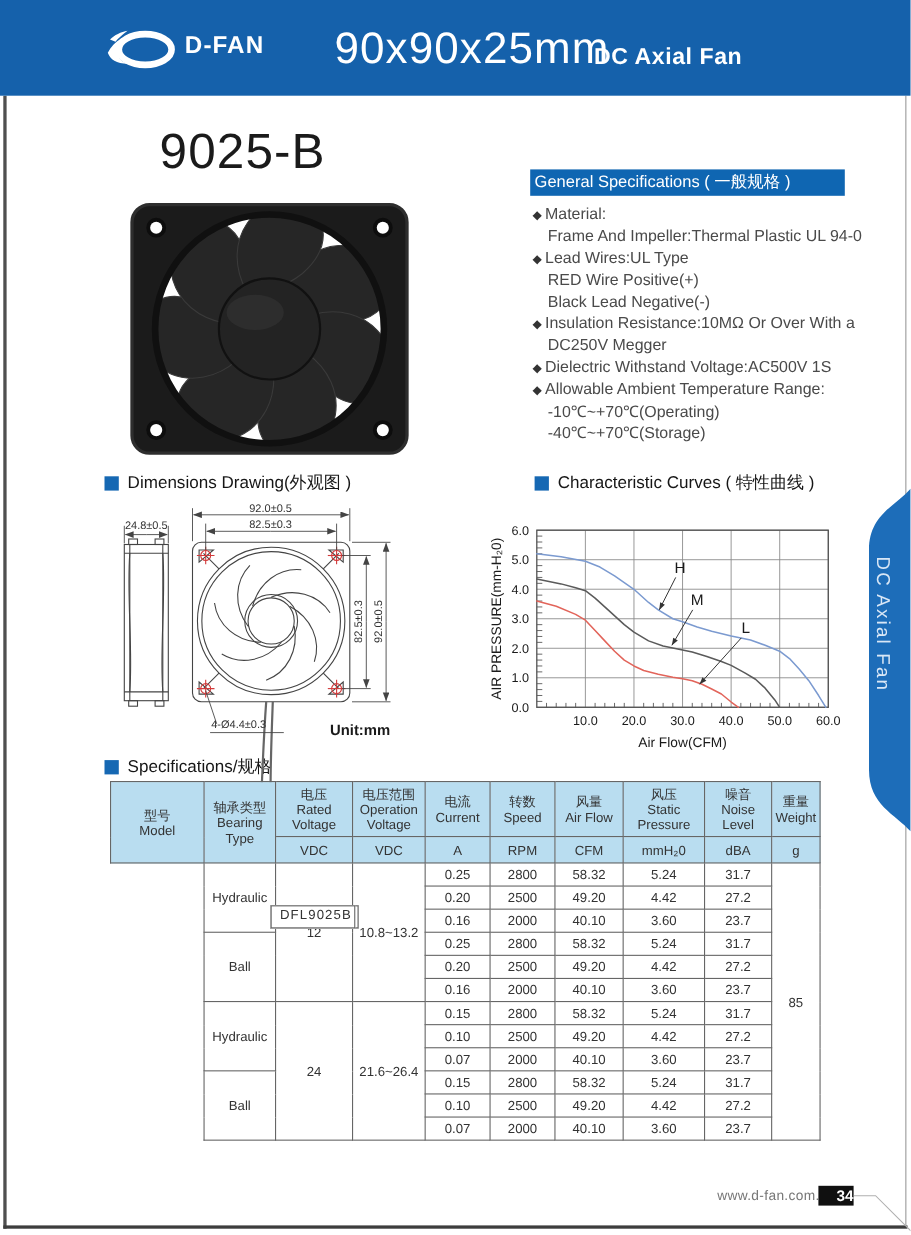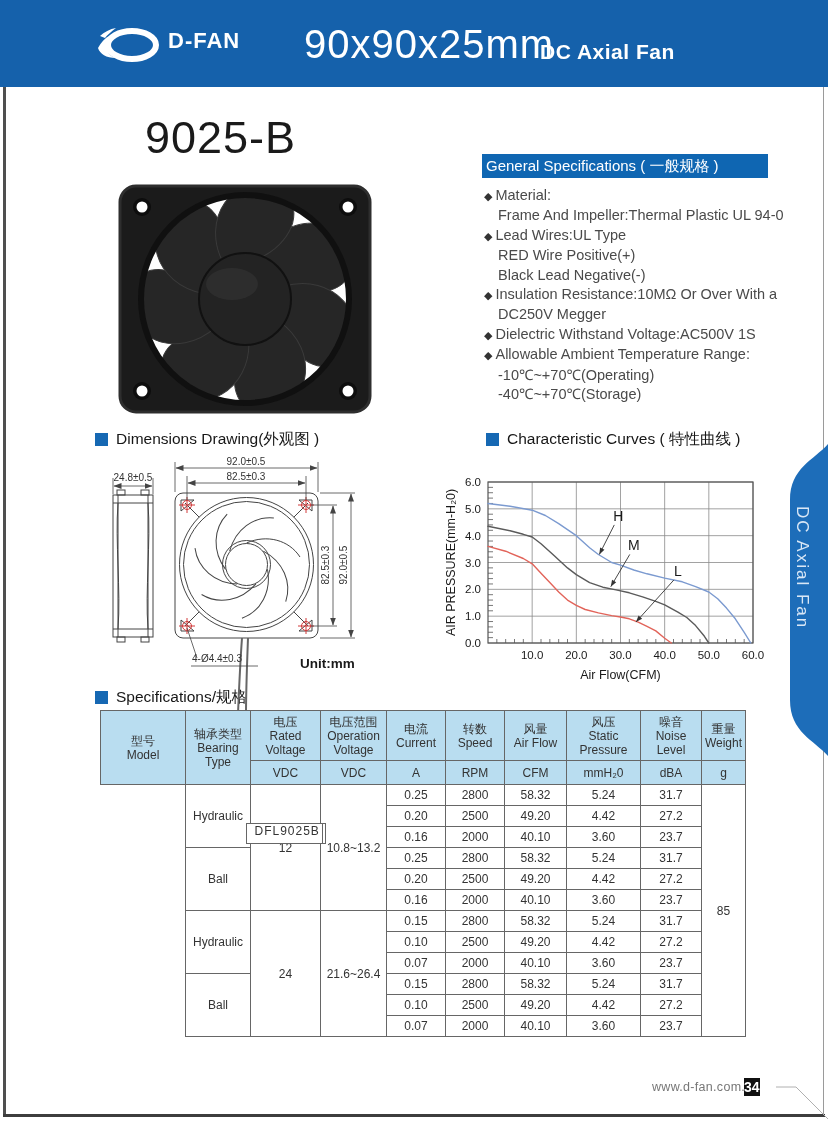--- a/index.html
+++ b/index.html
@@ -47,22 +47,22 @@
   .spectable th{background:#b9ddf0;font-weight:normal;white-space:pre-line;line-height:14px;height:50px;}
   .spectable tr.unitrow th{height:24px;}
   .spectable td{height:21px;background:#fff;}
   .spectable td.model{text-align:left;padding-left:8px;}
   
   .sidetab{position:absolute;left:778px;top:444px;width:50px;height:312px;}
   .tabtext{position:absolute;left:792px;top:506px;height:210px;writing-mode:vertical-rl;
            font-size:17px;color:#d9e7f6;letter-spacing:2px;white-space:nowrap;}
   
   .site{position:absolute;left:652px;top:1080px;font-size:12.5px;color:#777;letter-spacing:0.3px;}
-  .pageno{position:absolute;left:744px;top:1078px;width:16px;height:18px;background:#101010;color:#fff;
-          font-size:14px;font-weight:bold;text-align:left;line-height:18px;}
+  .pageno{position:absolute;left:744px;top:1078px;width:32px;height:18px;background:#101010;color:#fff;
+          font-size:14px;font-weight:bold;text-align:right;line-height:18px;}
   .cornerline{position:absolute;left:776px;top:1076px;width:52px;height:44px;}
 </style>
 </head>
 <body>
 
 <div class="page">
 
   <div class="b-left"></div>
   <div class="b-bottom"></div>
   <div class="b-right"></div>

